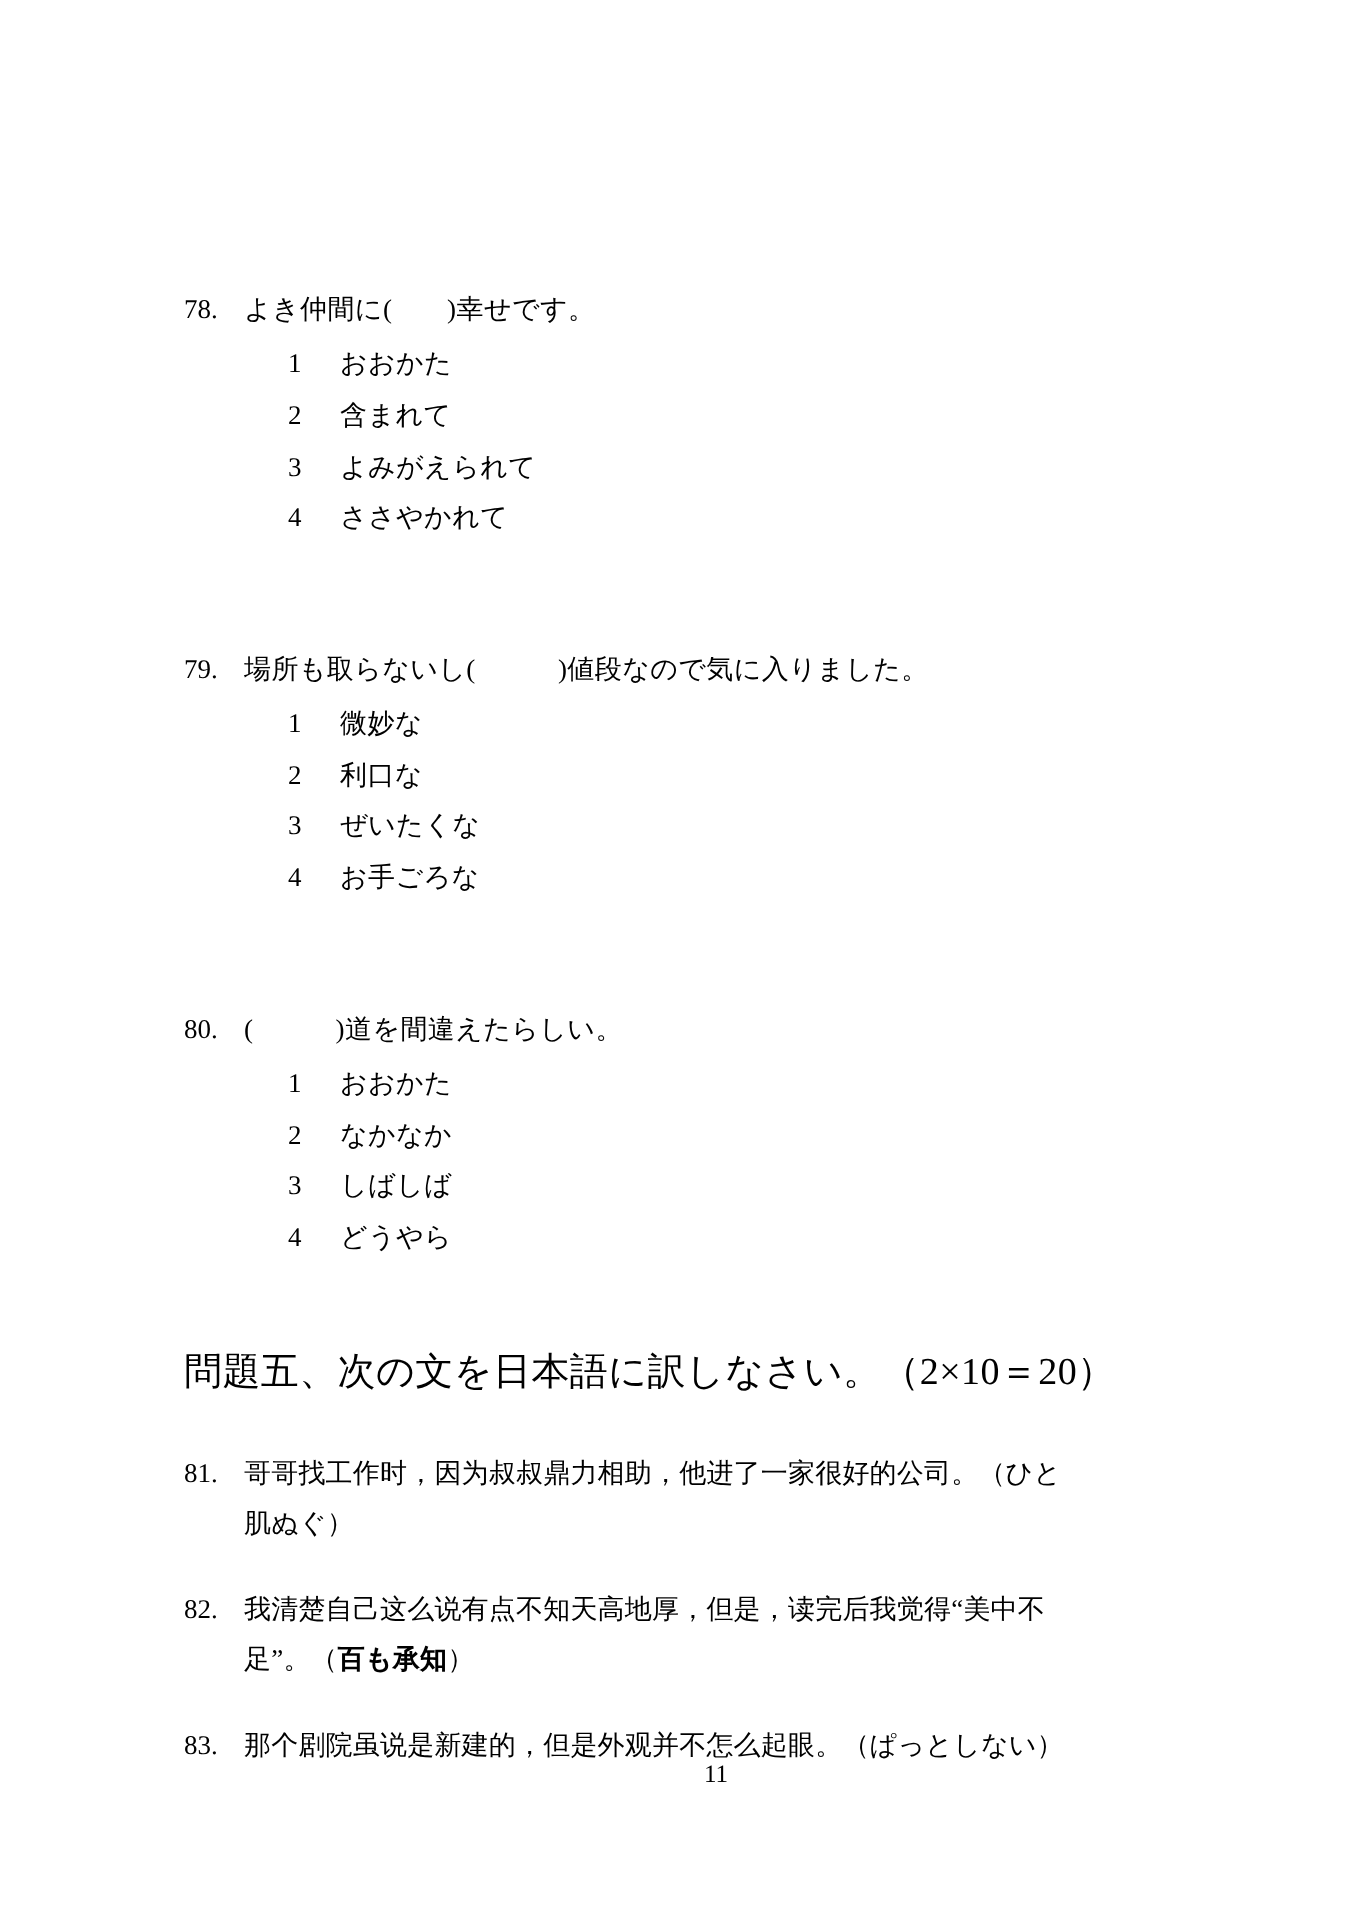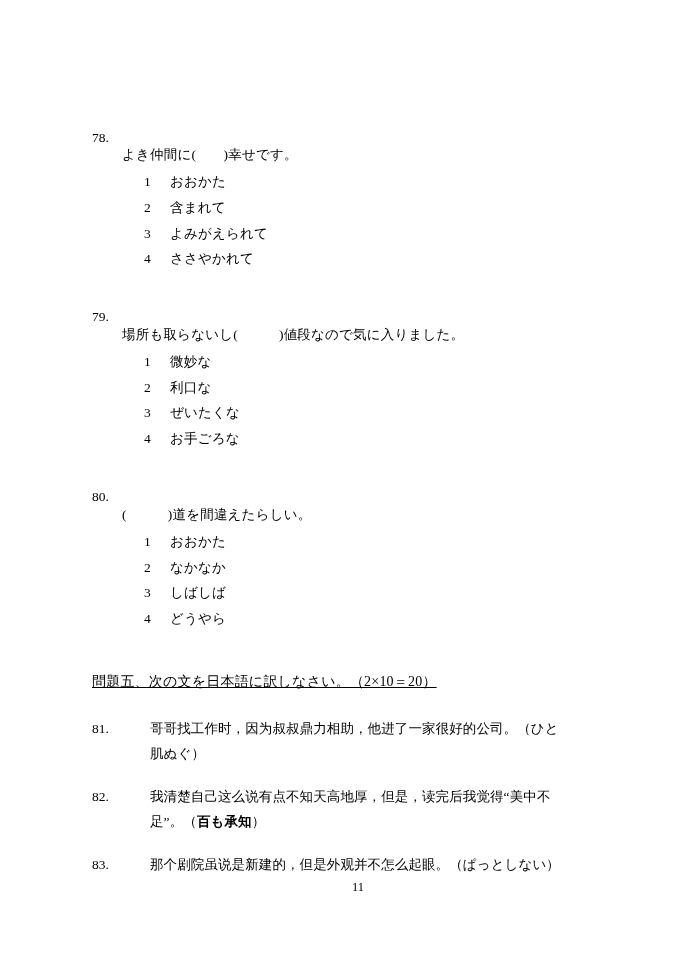--- a/index.html
+++ b/index.html
@@ -28,21 +28,21 @@
     top: 110px;
     width: 500px;
   }
 
   
   .question-block {
     margin-bottom: 18px;
   }
   .q-stem {
     display: flex;
-    align-items: center;
+    align-items: flex-end;
     font-size: 13.5px;
     line-height: 1.5;
     margin-bottom: 4px;
   }
   .q-num {
     width: 30px;
     flex: 0 0 30px;
     font-family: "Liberation Serif", serif;
     font-size: 13.5px;
   }
@@ -67,35 +67,33 @@
     width: 26px;
     flex: 0 0 26px;
   }
   .opt-text {
     flex: 1 1 auto;
     letter-spacing: 0.2px;
   }
 
   
   .section-heading {
-    font-size: 14px;
+    font-size: 19px;
     font-weight: normal;
     margin: 42px 0 26px 0;
     letter-spacing: 0.2px;
-    text-decoration: underline;
   }
 
   
   .trans-item {
     display: flex;
     align-items: baseline;
     font-size: 13.5px;
     line-height: 1.85;
     margin-bottom: 18px;
-    gap: 28px;
   }
   .trans-num {
     width: 30px;
     flex: 0 0 30px;
   }
   .trans-text {
     flex: 1 1 auto;
     letter-spacing: 0.1px;
   }
   .trans-text .bold-kw {

